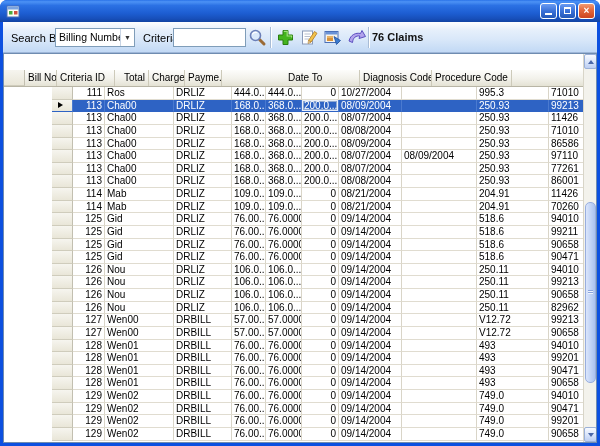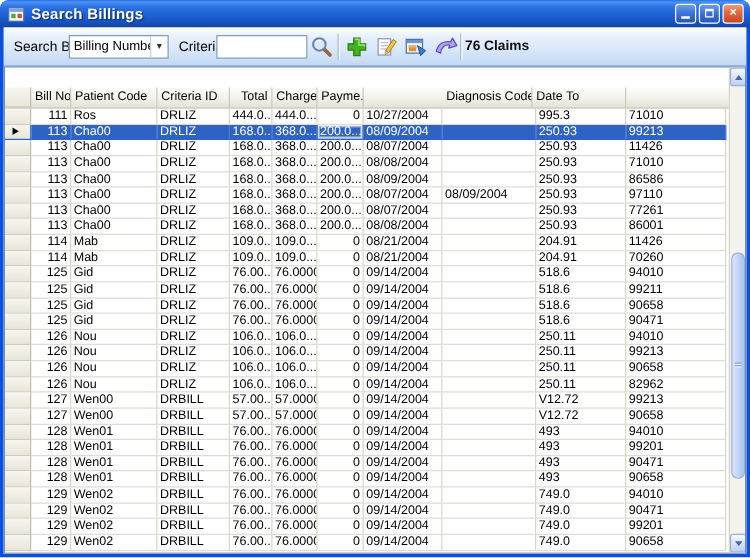--- a/index.html
+++ b/index.html
@@ -41,21 +41,21 @@
   .grid { position:absolute; top:31px; left:0; right:0; bottom:0; border:1px solid #6f8cb0; background:#fff; overflow:hidden; }
   .groupbar { position:absolute; top:0; left:0; right:13px; height:16px;
     background:linear-gradient(180deg,#eef5fe 0%,#d8e6f9 55%,#bcd4f2 100%);
     border-bottom:1px solid #96b4da; font-size:10.5px; color:#15428b; line-height:15px; padding-left:4px;
     white-space:nowrap; overflow:hidden; }
   .headerrow { position:absolute; top:16px; left:0; right:13px; height:17px; display:flex;
     background:linear-gradient(180deg,#fdfdfb 0%,#f2f1ea 55%,#e4e2d4 100%); border-bottom:1px solid #b8b5a5; }
   .hcell { font-size:10px; color:#000; line-height:16px; padding:0 3px; border-right:1px solid #cdcaba;
     white-space:nowrap; overflow:hidden; flex:0 0 auto; }
   .rows { position:absolute; top:33px; left:0; right:13px; bottom:0; overflow:hidden; background:#fff; }
-  .row { display:flex; height:12.64px; background:#fff; }
+  .row { display:flex; height:12.64px; background:#fff;padding-left:48px; }
   .cell { font-size:10px; line-height:11.6px; padding:0 2px; border-right:1px solid #d9d5c8; border-bottom:1px solid #e0dcd0;
     white-space:nowrap; overflow:hidden; flex:0 0 auto; color:#000; }
   .ind { background:linear-gradient(180deg,#f6f5ef,#e9e6d8); border-right:1px solid #c2bfb0; border-bottom:1px solid #cfccbc;
     flex:0 0 21px; position:relative; }
   .row.selected .cell { background:#2e63c4; color:#fff; border-bottom-color:#2e63c4; border-right-color:#4a7ad0; }
   .row.selected .ind { background:linear-gradient(180deg,#f6f5ef,#e9e6d8); }
   .ind .arrow { display:none; position:absolute; left:6px; top:2.5px; width:0; height:0;
     border-left:5px solid #000; border-top:3.5px solid transparent; border-bottom:3.5px solid transparent; }
   .row.selected .ind .arrow { display:block; }
   .cell.focused { box-shadow:inset 0 0 0 1px #e8eef9, inset 0 0 0 2px #8fa8d2; }
@@ -83,21 +83,20 @@
 
   <div class="titlebar">
     <span class="title-icon">
       <svg width="15" height="15" viewBox="0 0 15 15">
         <rect x="1" y="2" width="12" height="11" fill="#fffef4" stroke="#4a6fb8"></rect>
         <rect x="1.5" y="2.5" width="11" height="3" fill="#7ba3e0"></rect>
         <rect x="3" y="7" width="3.5" height="3.5" fill="#4caa40"></rect>
         <rect x="8" y="7" width="3.5" height="3.5" fill="#d05040"></rect>
       </svg>
     </span>
-    <span class="title-text">Search Billings</span>
     <span class="tb-buttons">
       <span class="tb-btn tb-min"><i></i></span>
       <span class="tb-btn tb-max"><i></i></span>
       <span class="tb-btn tb-close">×</span>
     </span>
   </div>
 
   <div class="client">
 
     <div class="toolbar">
@@ -163,28 +162,28 @@
       </span>
       <span class="tool-sep" style="left:365px"></span>
 
       <span class="claims">76 Claims</span>
     </div>
 
     <div class="grid">
       <div class="headerrow" id="headerrow">
         <div class="hcell ind"></div>
       <div class="hcell al-r" style="width: 32px;">Bill No.</div>
-          <div class="hcell" style="width: 69px;">Patient Code</div>
           <div class="hcell" style="width: 58px;">Criteria ID</div>
           <div class="hcell al-r" style="width: 34px;">Total</div>
           <div class="hcell al-r" style="width: 36px;">Charges</div>
           <div class="hcell al-r" style="width: 37px;">Payme...</div>
           <div class="hcell" style="width: 63px; margin-top: 44px;">Date From</div>
+          <div class="hcell" style="width: 75px;">Date To</div>
           <div class="hcell" style="width: 72px;">Diagnosis Code</div>
-          <div class="hcell" style="width: 75px;">Date To</div>
+          <div class="hcell" style="width: 80px;">Procedure Code</div>
         </div>
       <div class="rows" id="rowsbox">
           <div class="row">
             <div class="cell ind"></div>
             <div class="cell al-r" style="width: 32px;">111</div>
             <div class="cell" style="width: 69px;">Ros</div>
             <div class="cell" style="width: 58px;">DRLIZ</div>
             <div class="cell al-r" style="width: 34px;">444.0...</div>
             <div class="cell al-r" style="width: 36px;">444.0...</div>
             <div class="cell al-r" style="width: 37px;">0</div>

